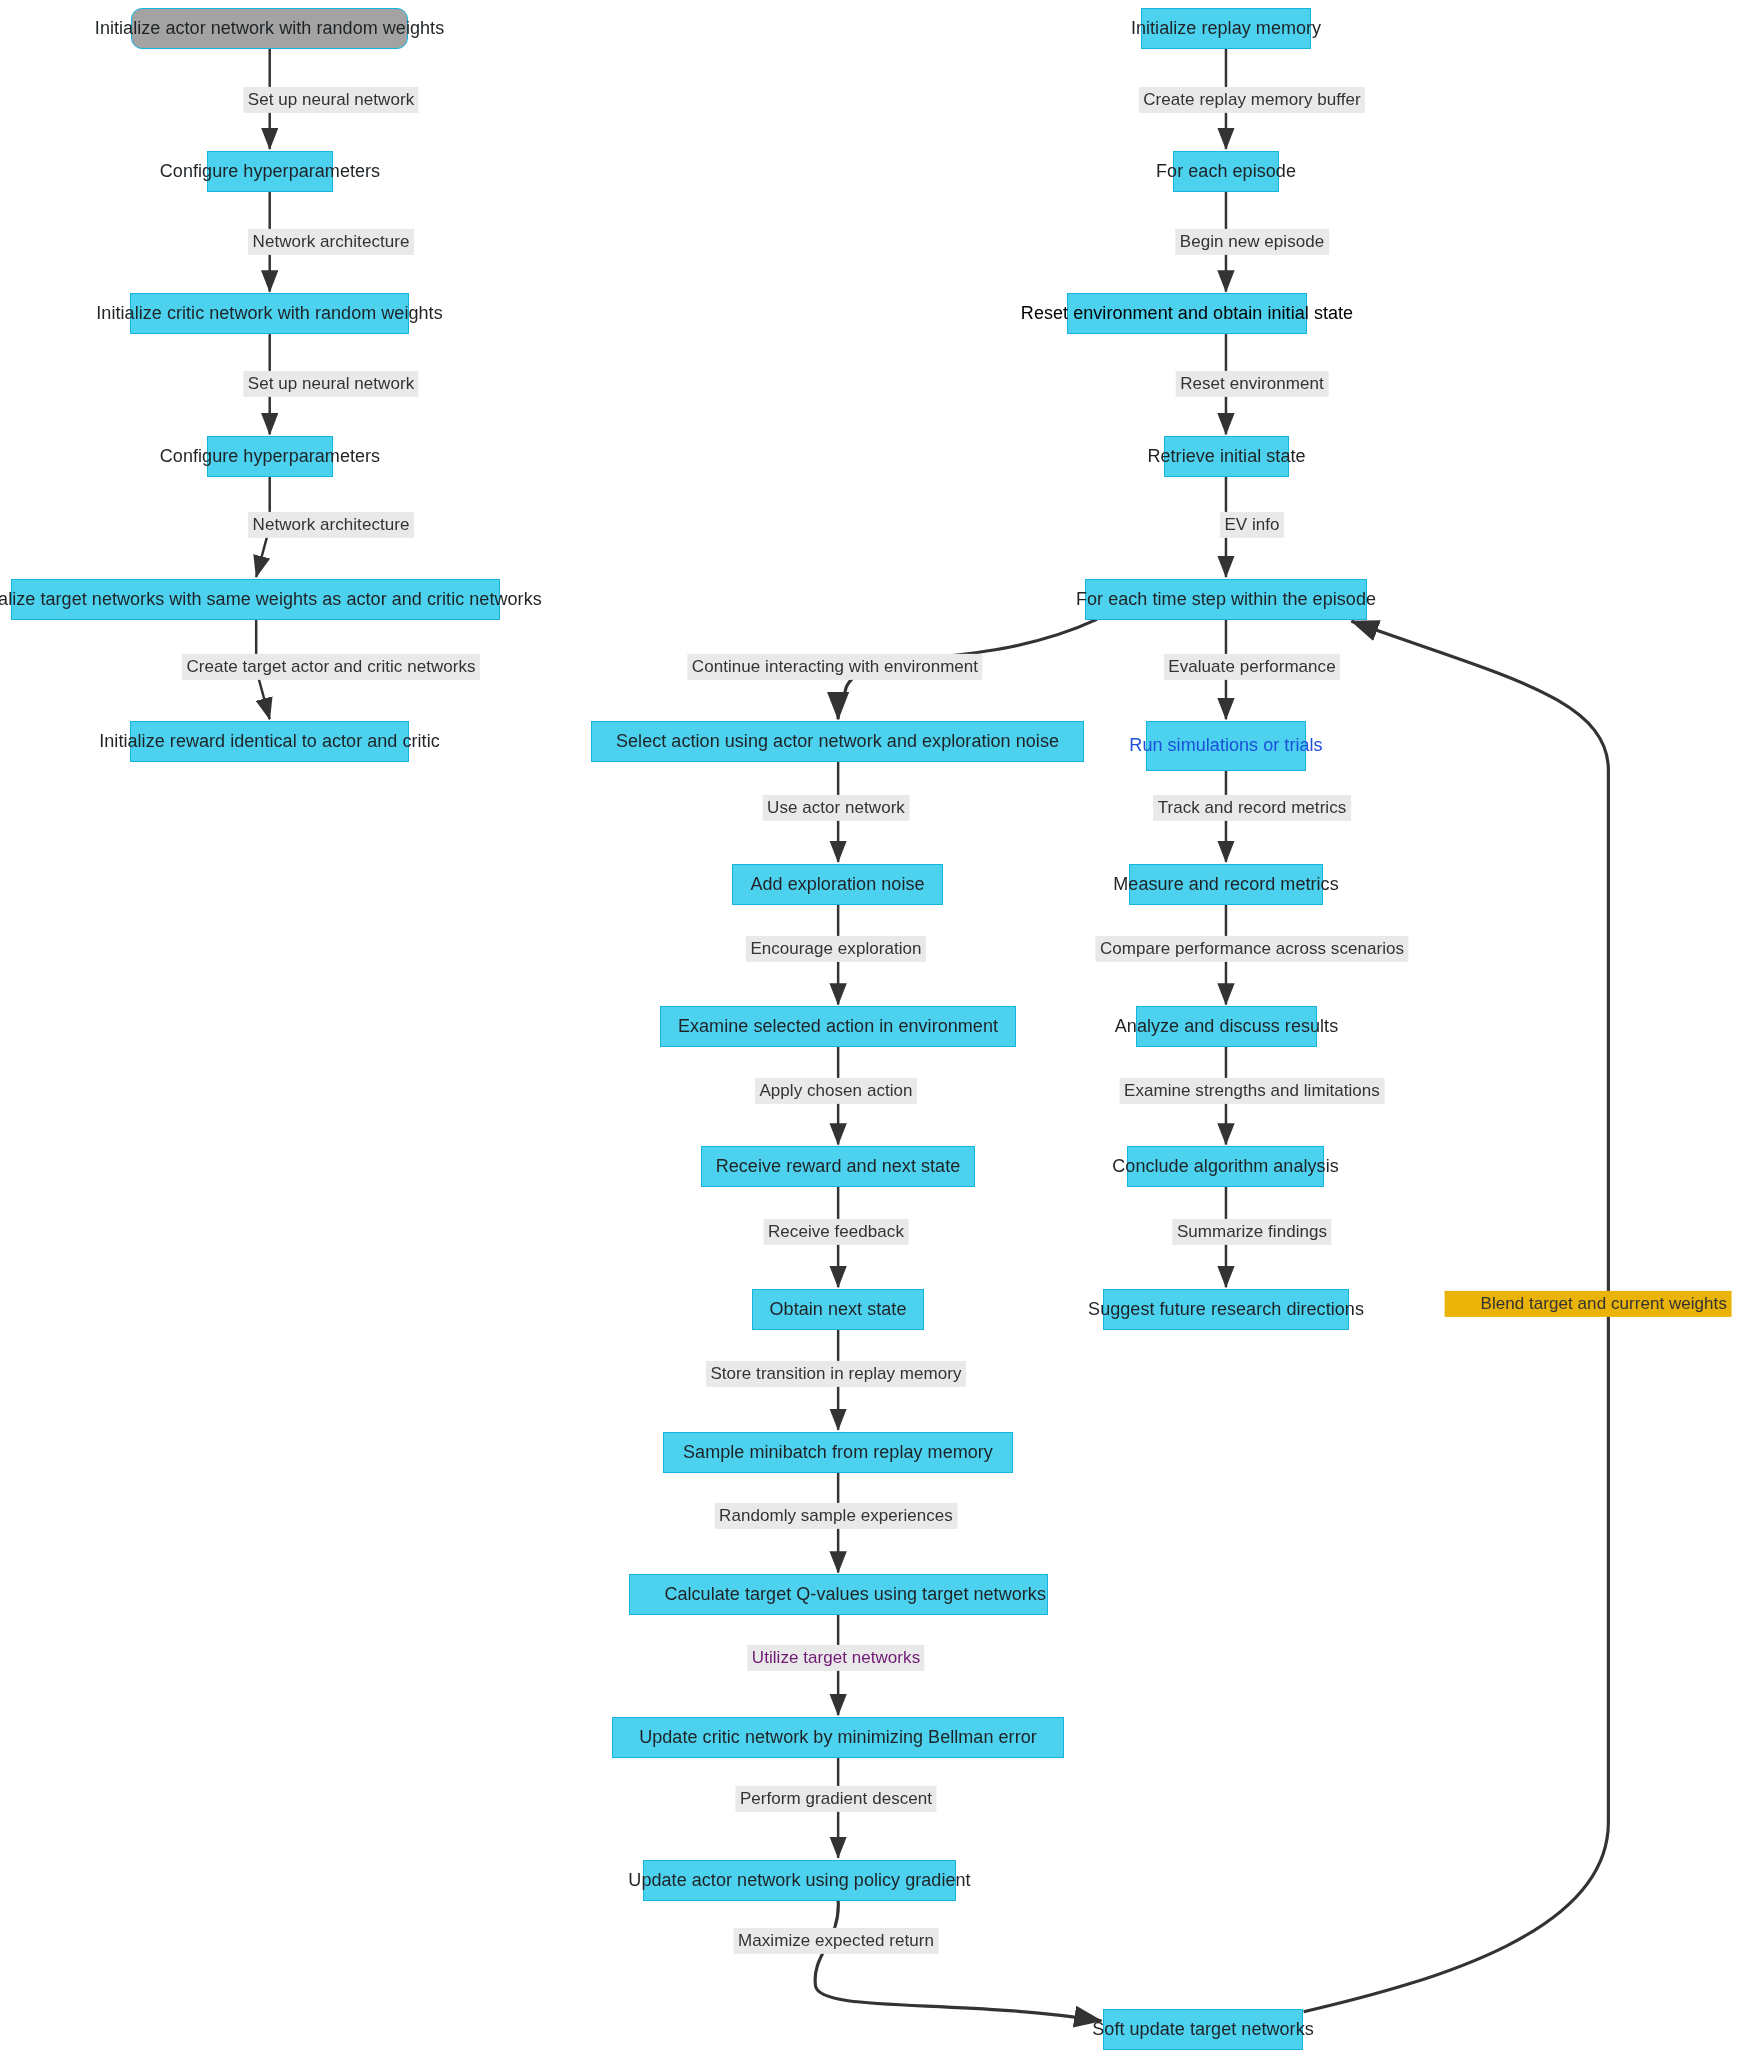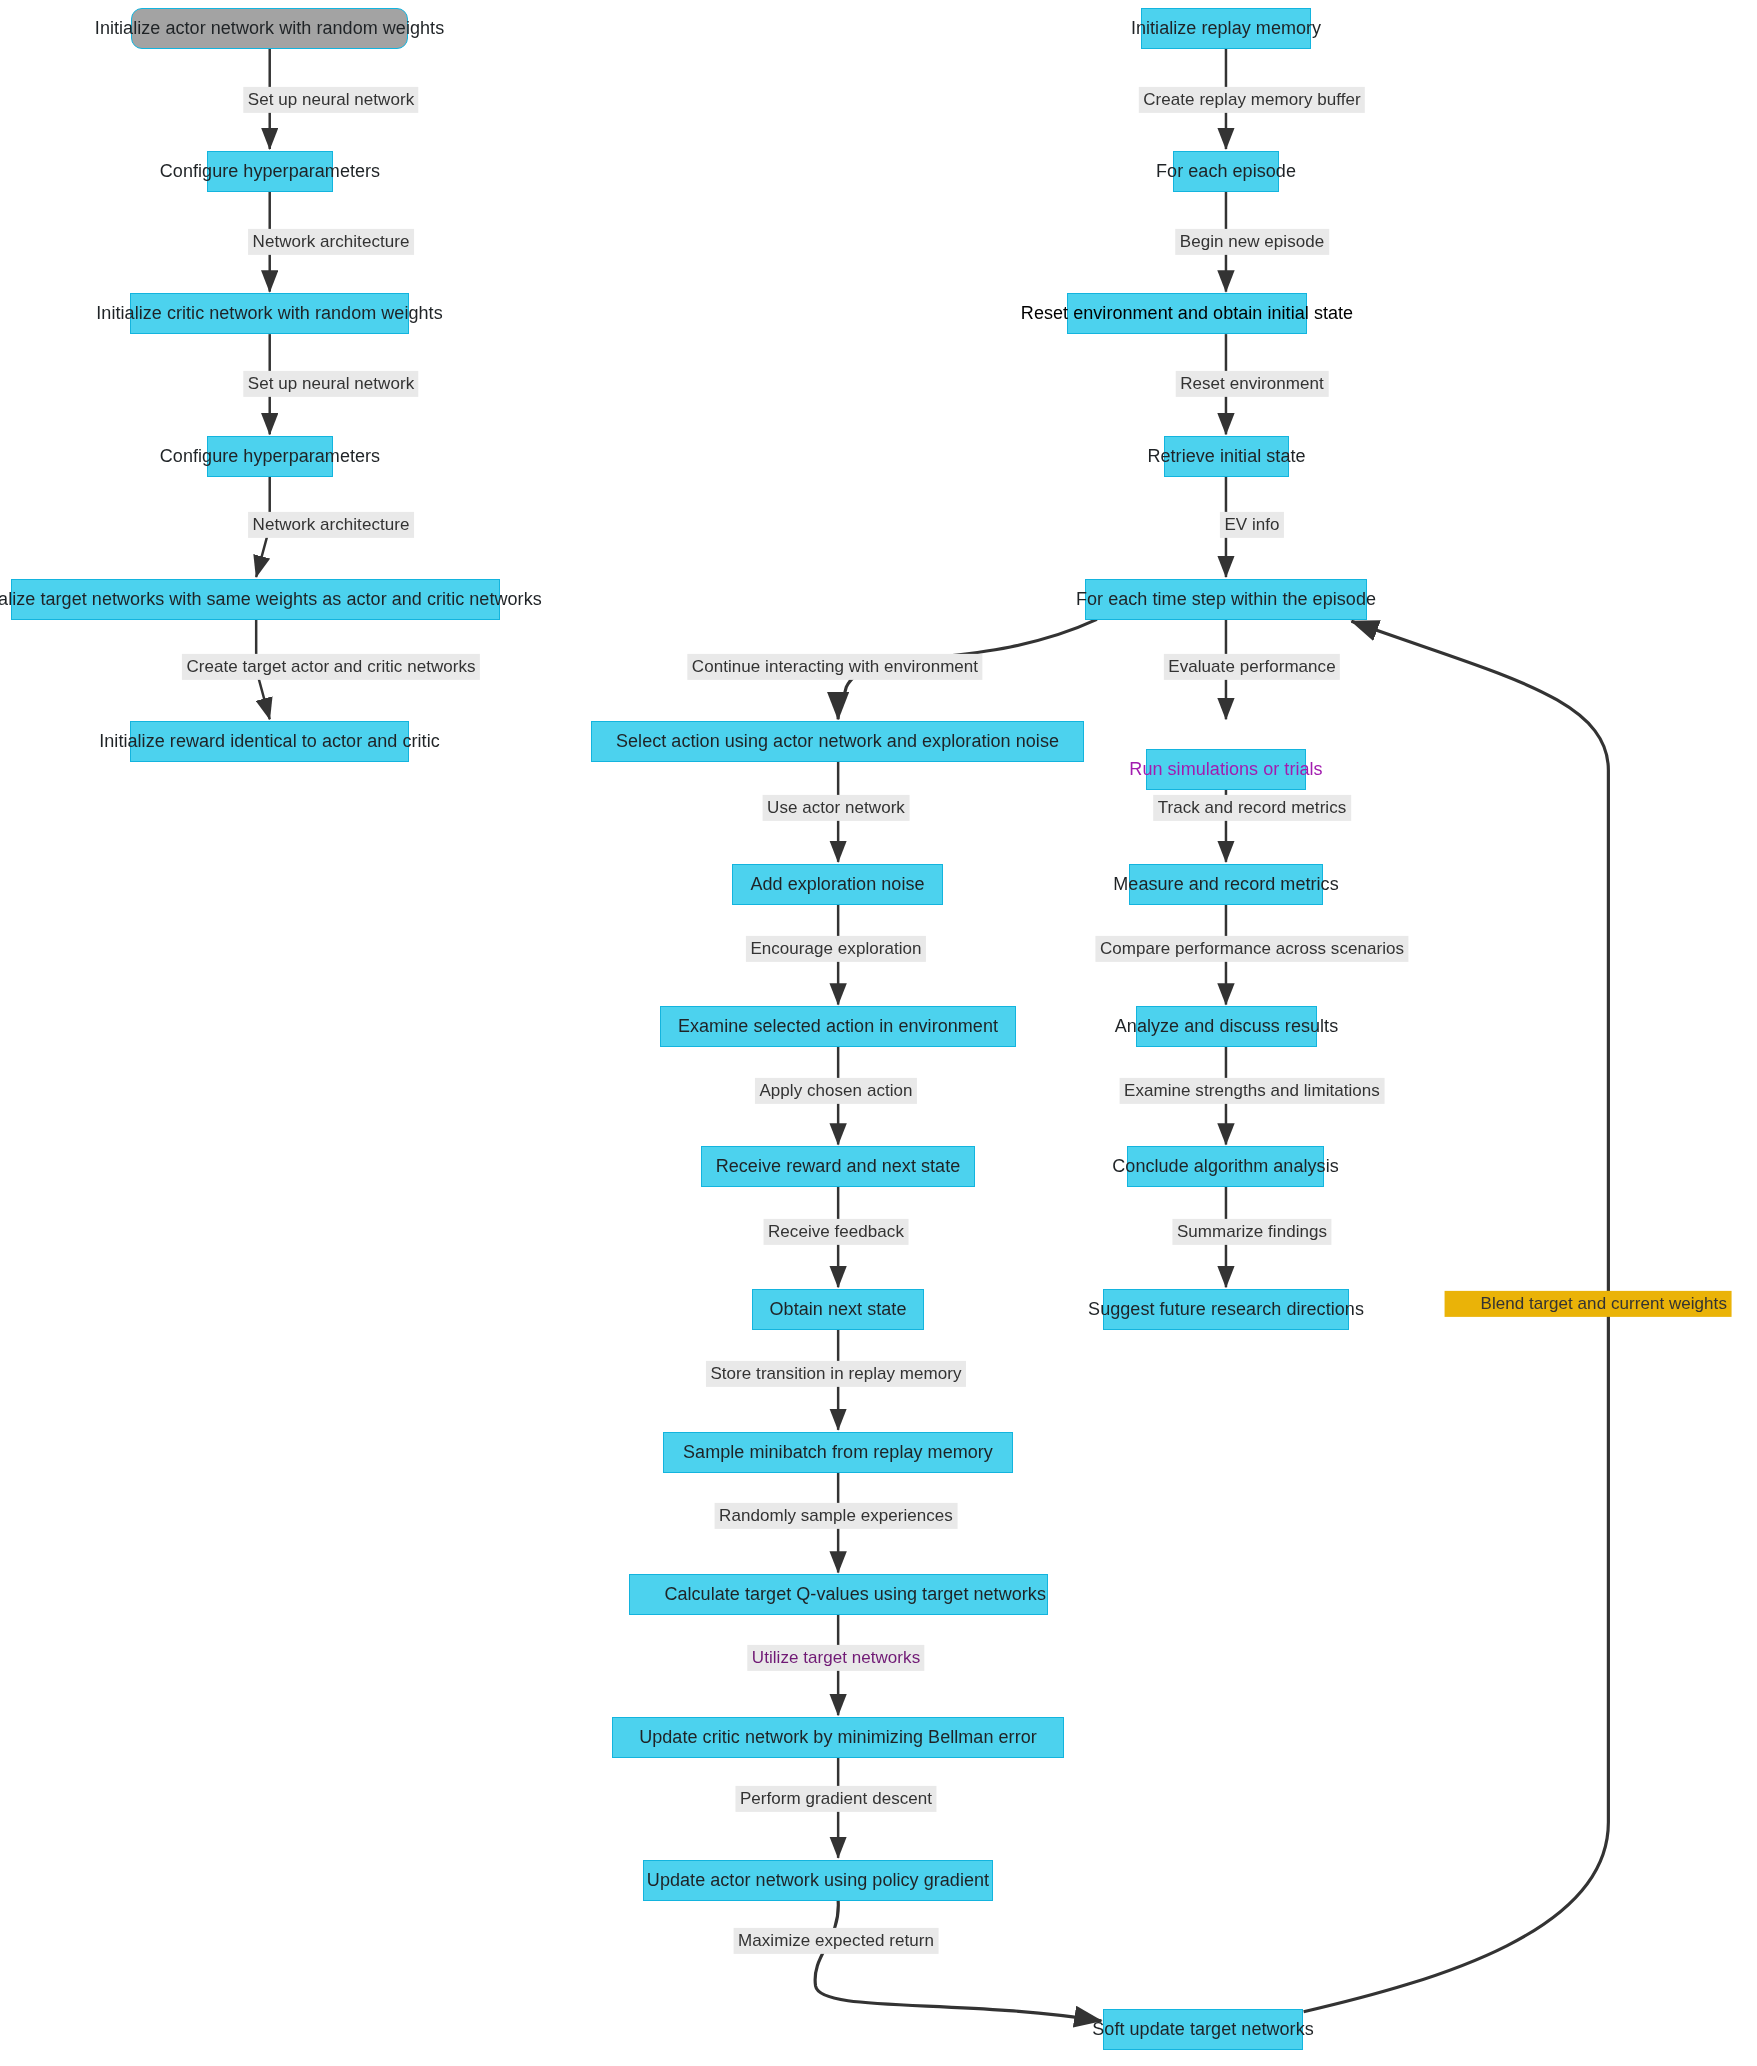--- a/index.html
+++ b/index.html
@@ -104,22 +104,22 @@
       <div class="flow-node" style="left: 1164px; top: 436px; width: 125px; height: 41px; background: rgb(76, 210, 238); border-color: rgb(19, 180, 222); color: rgb(31, 35, 38);">Retrieve initial state</div>
       <div class="flow-node" style="left: 1085px; top: 579px; width: 282px; height: 41px; background: rgb(76, 210, 238); border-color: rgb(19, 180, 222); color: rgb(31, 35, 38);">For each time step within the episode</div>
       <div class="flow-node" style="left: 591px; top: 721px; width: 493px; height: 41px; background: rgb(76, 210, 238); border-color: rgb(19, 180, 222); color: rgb(31, 35, 38);">Select action using actor network and exploration noise</div>
       <div class="flow-node" style="left: 732px; top: 864px; width: 211px; height: 41px; background: rgb(76, 210, 238); border-color: rgb(19, 180, 222); color: rgb(31, 35, 38);">Add exploration noise</div>
       <div class="flow-node" style="left: 660px; top: 1006px; width: 356px; height: 41px; background: rgb(76, 210, 238); border-color: rgb(19, 180, 222); color: rgb(31, 35, 38);">Examine selected action in environment</div>
       <div class="flow-node" style="left: 701px; top: 1146px; width: 274px; height: 41px; background: rgb(76, 210, 238); border-color: rgb(19, 180, 222); color: rgb(31, 35, 38);">Receive reward and next state</div>
       <div class="flow-node" style="left: 752px; top: 1289px; width: 172px; height: 41px; background: rgb(76, 210, 238); border-color: rgb(19, 180, 222); color: rgb(31, 35, 38);">Obtain next state</div>
       <div class="flow-node" style="left: 663px; top: 1432px; width: 350px; height: 41px; background: rgb(76, 210, 238); border-color: rgb(19, 180, 222); color: rgb(31, 35, 38);">Sample minibatch from replay memory</div>
       <div class="flow-node" style="left: 629px; top: 1574px; width: 419px; height: 41px; background: rgb(76, 210, 238); border-color: rgb(19, 180, 222); color: rgb(31, 35, 38); padding-left: 45px;">Calculate target Q-values using target networks</div>
       <div class="flow-node" style="left: 612px; top: 1717px; width: 452px; height: 41px; background: rgb(76, 210, 238); border-color: rgb(19, 180, 222); color: rgb(31, 35, 38);">Update critic network by minimizing Bellman error</div>
-      <div class="flow-node" style="left: 643px; top: 1860px; width: 350px; height: 41px; background: rgb(76, 210, 238); border-color: rgb(19, 180, 222); color: rgb(31, 35, 38);">Update actor network using policy gradient</div>
-      <div class="flow-node" style="left: 1146px; top: 721px; width: 160px; height: 41px; background: rgb(76, 210, 238); border-color: rgb(19, 180, 222); color: #a21caf; margin-top: 28px;">Run simulations or trials</div>
+      <div class="flow-node" style="left: 643px; top: 1860px; width: 313px; height: 41px; background: rgb(76, 210, 238); border-color: rgb(19, 180, 222); color: rgb(31, 35, 38);">Update actor network using policy gradient</div>
+      <div class="flow-node" style="left: 1146px; top: 721px; width: 160px; height: 50px; background: rgb(76, 210, 238); border-color: rgb(19, 180, 222); color: #1d4ed8;">Run simulations or trials</div>
       <div class="flow-node" style="left: 1129px; top: 864px; width: 194px; height: 41px; background: rgb(76, 210, 238); border-color: rgb(19, 180, 222); color: rgb(31, 35, 38);">Measure and record metrics</div>
       <div class="flow-node" style="left: 1136px; top: 1006px; width: 181px; height: 41px; background: rgb(76, 210, 238); border-color: rgb(19, 180, 222); color: rgb(31, 35, 38);">Analyze and discuss results</div>
       <div class="flow-node" style="left: 1127px; top: 1146px; width: 197px; height: 41px; background: rgb(76, 210, 238); border-color: rgb(19, 180, 222); color: rgb(31, 35, 38);">Conclude algorithm analysis</div>
       <div class="flow-node" style="left: 1103px; top: 1289px; width: 246px; height: 41px; background: rgb(76, 210, 238); border-color: rgb(19, 180, 222); color: rgb(31, 35, 38);">Suggest future research directions</div>
       <div class="flow-node" style="left: 1103px; top: 2009px; width: 200px; height: 41px; background: rgb(76, 210, 238); border-color: rgb(19, 180, 222); color: rgb(31, 35, 38);">Soft update target networks</div>
     </div>
   <div id="label-layer">
       <div class="edge-label" style="left: 331px; top: 100px; background: rgb(233, 233, 233); color: rgb(51, 51, 51);">Set up neural network</div>
       <div class="edge-label" style="left: 331px; top: 242px; background: rgb(233, 233, 233); color: rgb(51, 51, 51);">Network architecture</div>
       <div class="edge-label" style="left: 331px; top: 384px; background: rgb(233, 233, 233); color: rgb(51, 51, 51);">Set up neural network</div>

